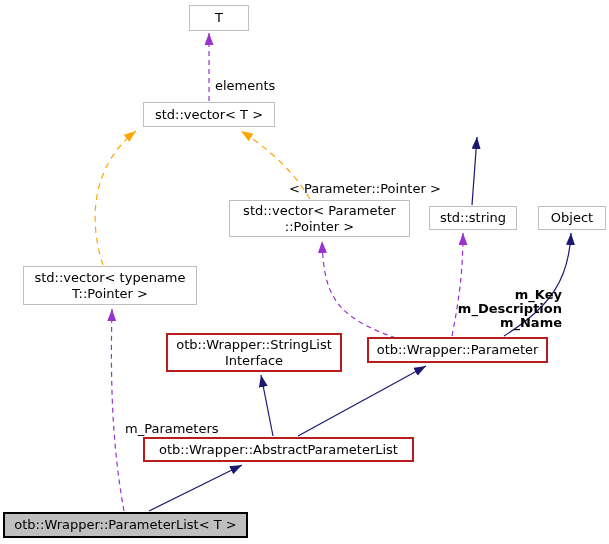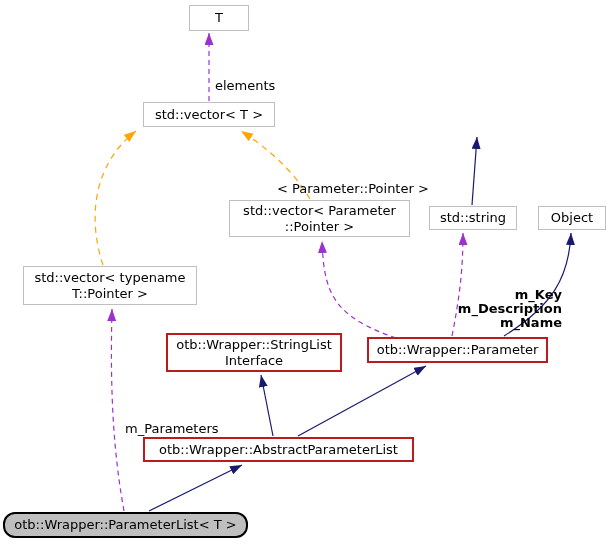--- a/index.html
+++ b/index.html
@@ -71,26 +71,26 @@
   <div class="node" style="left:23px; top:266px; width:174px; height:39px;">std::vector&lt; typename
 T::Pointer &gt;</div>
 
   <div class="node documented" style="left:166px; top:333px; width:176px; height:39px;">otb::Wrapper::StringList
 Interface</div>
 
   <div class="node documented" style="left:367px; top:337px; width:181px; height:26px;">otb::Wrapper::Parameter</div>
 
   <div class="node documented" style="left:143px; top:437px; width:271px; height:25px;">otb::Wrapper::AbstractParameterList</div>
 
-  <div class="node current" style="left:3px; top:512px; width:245px; height:26px;border-radius:12px;">otb::Wrapper::ParameterList&lt; T &gt;</div>
+  <div class="node current" style="left:3px; top:512px; width:245px; height:26px;">otb::Wrapper::ParameterList&lt; T &gt;</div>
 
   <div class="elabel" style="left:215px; top:54px;">elements</div>
 
 
-  <div class="elabel" style="left:277px; top:157px;">&lt; Parameter::Pointer &gt;</div>
+  <div class="elabel" style="left:289px; top:157px;">&lt; Parameter::Pointer &gt;</div>
 
 
   <div class="elabel center" style="left:450px; top:263px; width:112px;">m_Key
 m_Description
 m_Name</div>
 
   <div class="elabel" style="left:125px; top:397px;">m_Parameters</div>
 
 </div>
 

